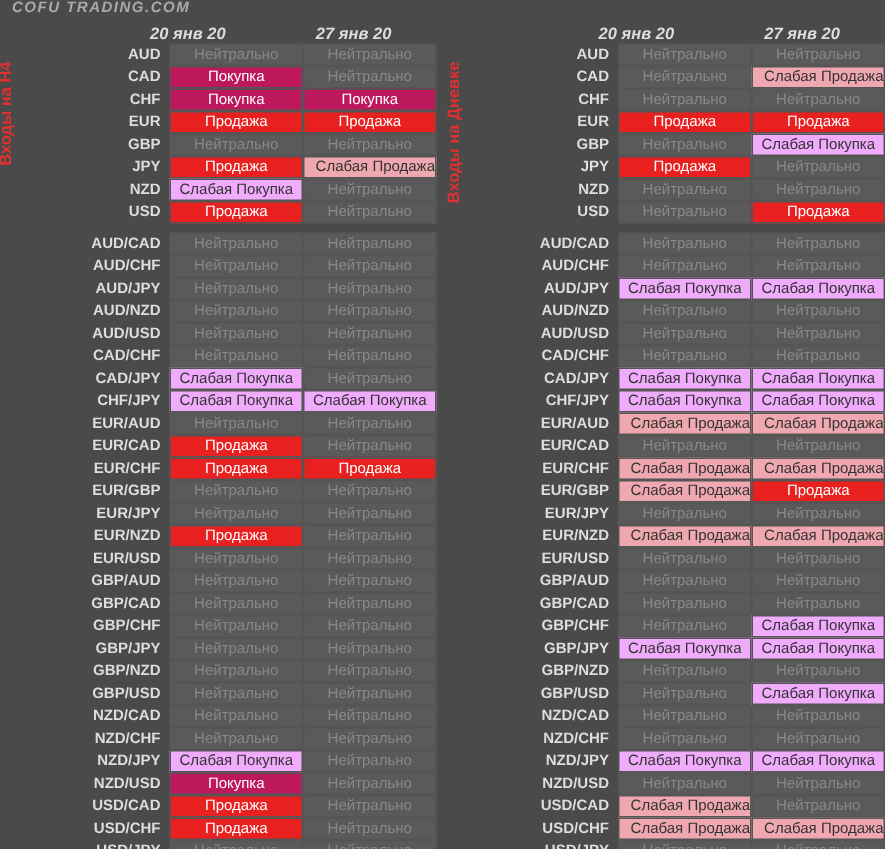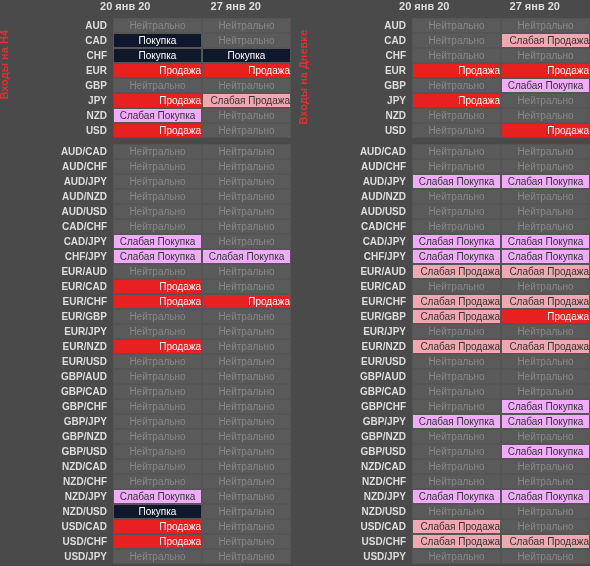--- a/index.html
+++ b/index.html
@@ -52,21 +52,22 @@
     font-size: 11px;
     font-weight: bold;
     color: #e03030;
     white-space: nowrap;
     width: 0;
   }
   .side-label span { display: inline-block; transform: translateX(-100%); }
   .date-header {
     display: flex;
     height: 18px;
-    align-items: flex-start;
+    align-items: flex-end;
+    font-style: italic;
   }
   .date-header .spacer { width: 70px; }
   .date-header .date {
     flex: 1;
     text-align: center;
     font-weight: bold;
     color: #ddd;
     font-size: 11px;
   }
   .tbl { display: flex; flex-direction: column; margin-left: 43px; }
@@ -86,30 +87,33 @@
   }
   .cell {
     flex: 1;
     text-align: center;
     font-size: 10px;
     line-height: 14px;
     border: 0.5px solid #555;
     margin: 0;
   }
   .neutral { background: #5a5a5a; color: #888; }
-  .buy { background: #0f172a; color: #fff; }
+  .buy { background: #be185d; color: #fff; }
   .weak-buy { background: #f0abfc; color: #333; }
-  .sell { background: #e82020; color: #fff; text-align: right; }
+  .sell { background: #e82020; color: #fff; }
   .weak-sell { background: #f0a8b0; color: #333; text-align: right; }
   .gap { height: 6px; }
 </style>
 </head>
 <body>
 
 <div class="container">
+  <div class="header-row">
+    <div class="logo">COFU TRADING.COM</div>
+  </div>
   <div class="panels" id="panels">
       <div class="panel">
         <div class="side-label"><span>Входы на H4</span></div>
         <div class="date-header">
           <div class="spacer"></div>
           <div class="date">20 янв 20</div>
           <div class="date">27 янв 20</div>
         </div>
         <div class="tbl">
           <div class="row">

